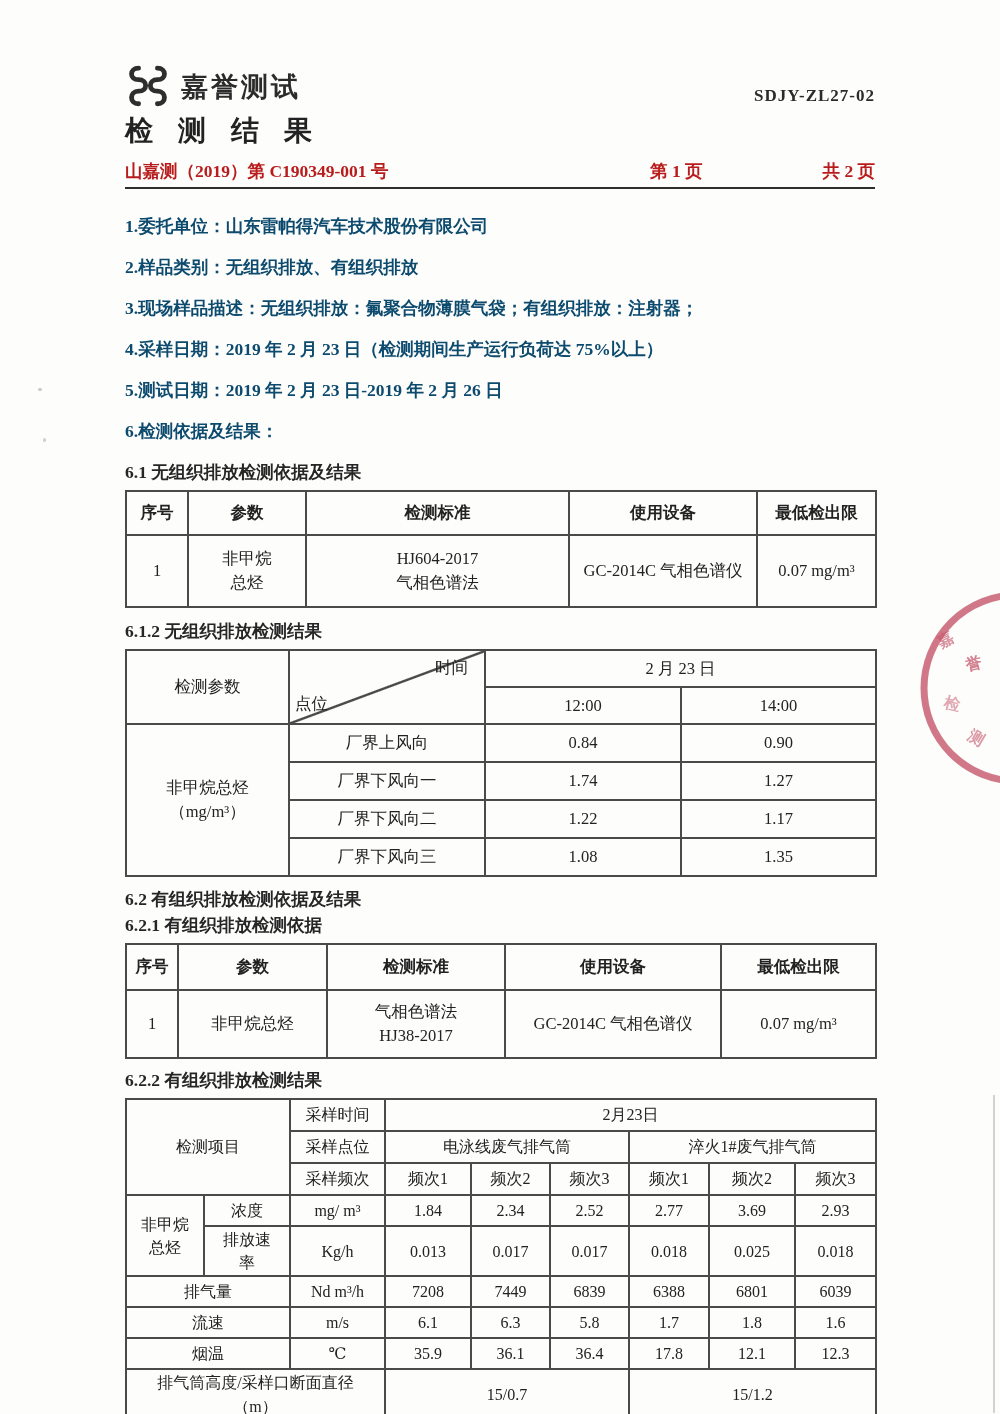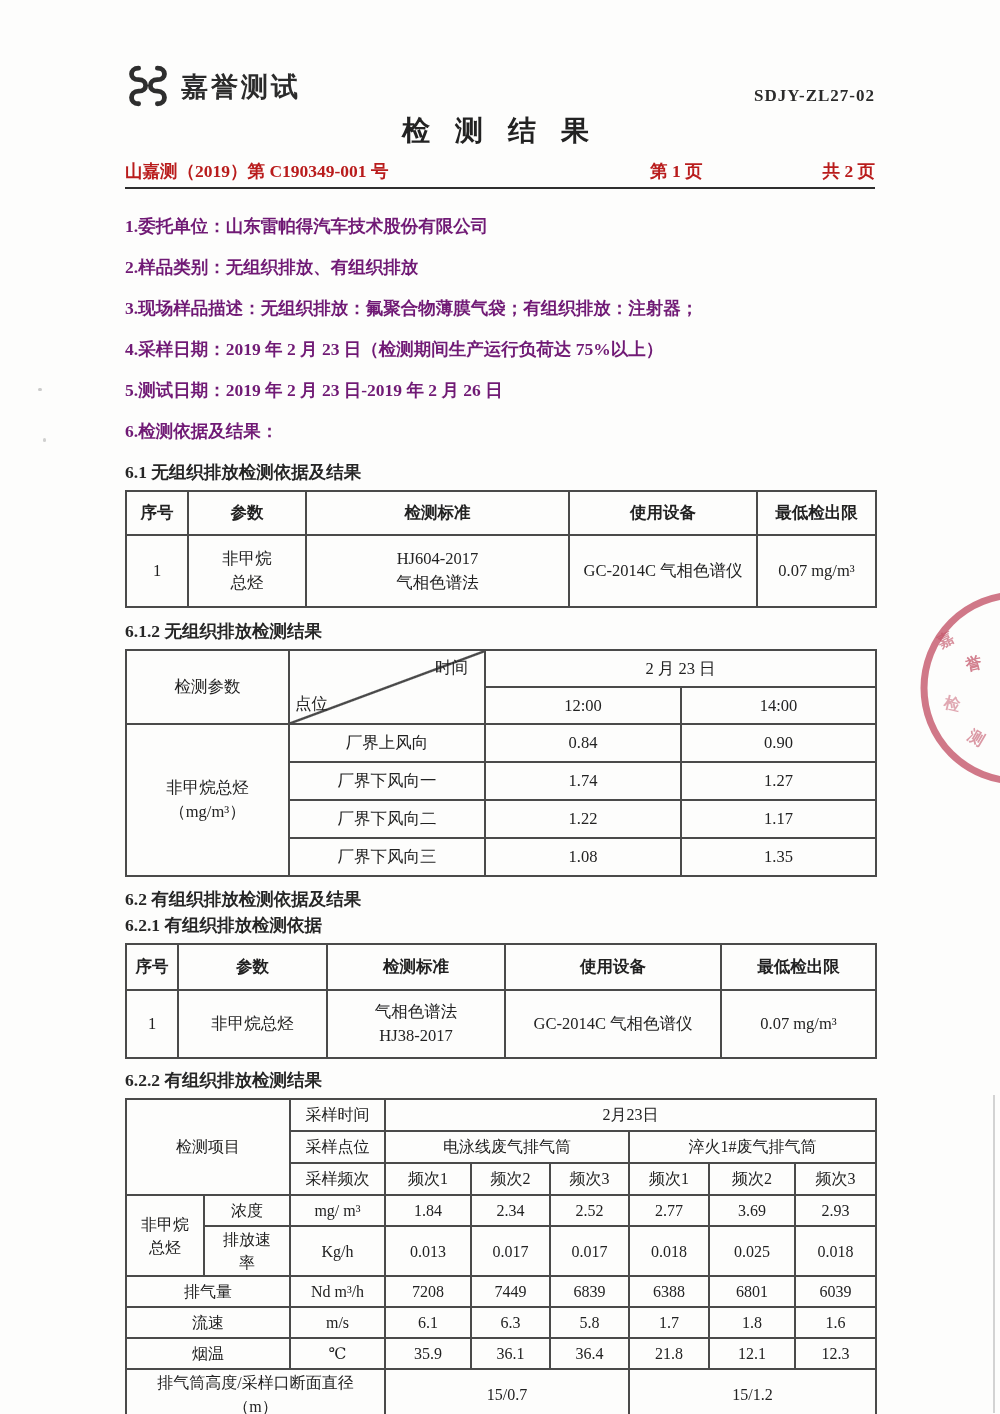--- a/index.html
+++ b/index.html
@@ -14,32 +14,32 @@
     background:#fdfdfc;overflow:hidden;color:#242424;
   }
   .content{position:absolute;left:125px;top:0;width:750px;}
 
   
   .header-row{display:flex;justify-content:space-between;align-items:flex-start;padding-top:64px;}
   .logo-wrap{display:flex;align-items:center;gap:10px;}
   .logo-icon{width:46px;height:46px;flex:0 0 auto;}
   .logo-text{font-size:27px;font-weight:600;letter-spacing:3px;color:#2b2b2b;}
   .doc-code{font-size:17px;font-weight:600;letter-spacing:1px;margin-top:22px;color:#2b2b2b;}
-  .title{Text-align:center;text-align:center;font-size:28px;font-weight:700;letter-spacing:9px;margin-top:2px;color:#222;}
+  .title{Text-align:center;text-align:left;font-size:28px;font-weight:700;letter-spacing:9px;margin-top:2px;color:#222;}
   .report-row{
     display:flex;justify-content:space-between;align-items:flex-end;
     margin-top:9px;padding-bottom:4px;border-bottom:2.5px solid #2e2e2e;
     font-size:17.5px;font-weight:700;color:#b91c1c;
   }
   .page-info span{display:inline-block;margin-left:46px;}
   .page-info .gap{width:28px;}
 
   
   .items{margin-top:27px;}
-  .item{font-size:17.5px;font-weight:700;line-height:21px;margin-bottom:20px;color:#701a75;}
+  .item{font-size:17.5px;font-weight:700;line-height:21px;margin-bottom:20px;color:#0c4a6e;}
 
   
   .hsec{font-size:17.5px;font-weight:700;line-height:21px;color:#262626;}
   .h61{margin-top:15px;}
   .h611{margin-top:12px;}
   .h612{margin-top:13px;}
   .h62{margin-top:12px;}
   .h621{margin-top:5px;}
   .h622{margin-top:11px;}
 
@@ -316,21 +316,21 @@
         <td>1.7</td>
         <td>1.8</td>
         <td>1.6</td>
       </tr>
       <tr>
         <td colspan="2">烟温</td>
         <td>℃</td>
         <td>35.9</td>
         <td>36.1</td>
         <td>36.4</td>
-        <td>21.8</td>
+        <td>17.8</td>
         <td>12.1</td>
         <td>12.3</td>
       </tr>
       <tr>
         <td colspan="3">排气筒高度/采样口断面直径（m）</td>
         <td colspan="3">15/0.7</td>
         <td colspan="3">15/1.2</td>
       </tr>
     </tbody>
       </table>

